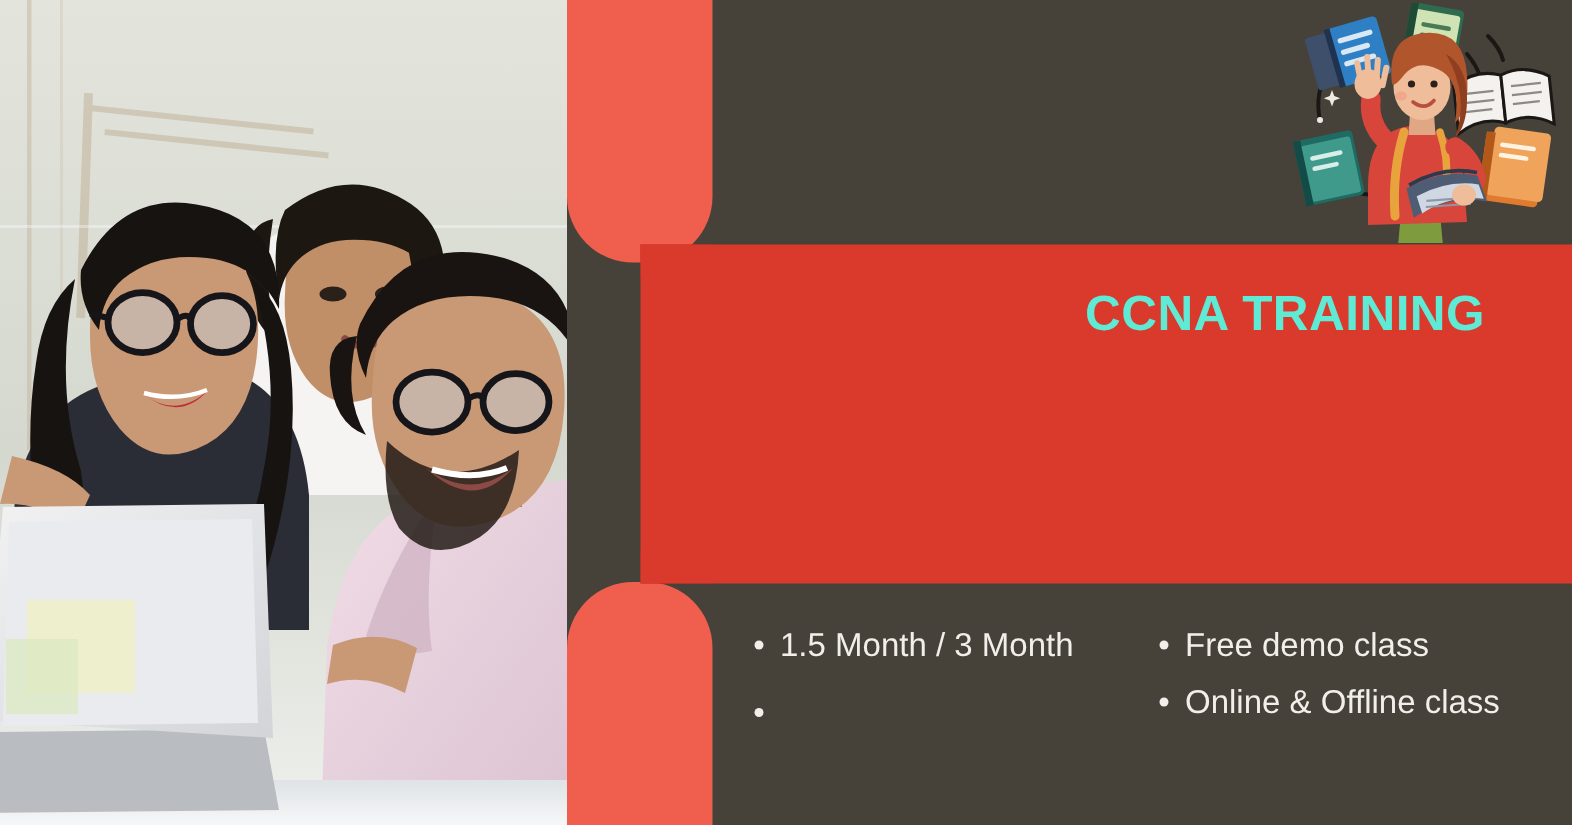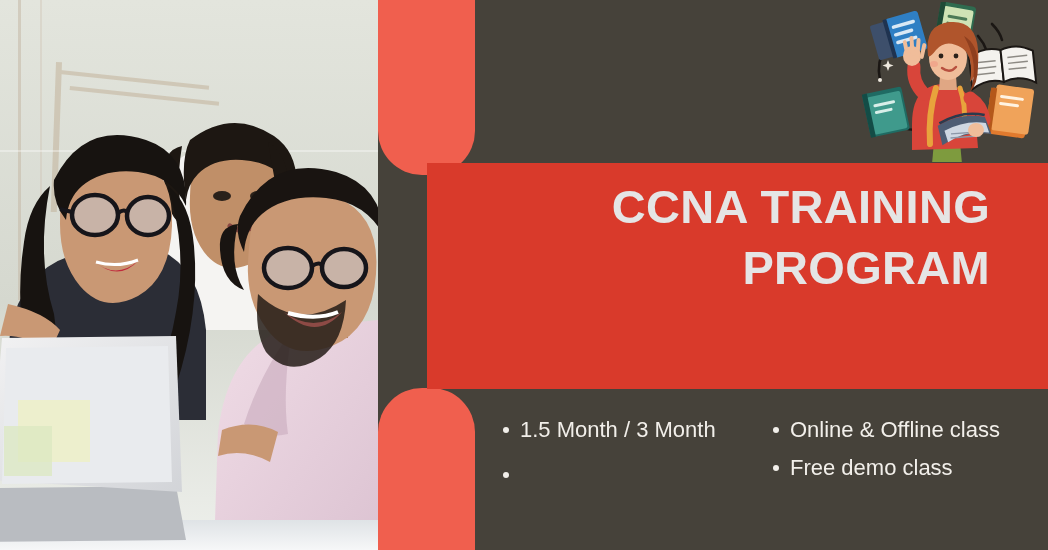--- a/index.html
+++ b/index.html
@@ -65,26 +65,26 @@
     background:#B5281B;
   }
   .band-notch-bottom {
     position:absolute;
     left:427px; top:367px;
     width:48px; height:22px;
     background:#B5281B;
   }
   .title-text {
     position:absolute;
-    left:440px; top:176px;
+    left:440px; top:188px;
     width:550px;
     text-align:right;
-    color:#e5e5e5;
+    color:#5eead4;
     font-weight:bold;
-    font-size:47px;
+    font-size:33px;
     line-height:1.30;
     letter-spacing:0.3px;
     text-transform:uppercase;
     white-space:nowrap;
   }
   .title-text .tl { display:block; }
 
   
   .features {
     position:absolute;
@@ -345,38 +345,37 @@
       </g>
     </svg>
   </div>
 
   <div class="band-notch-top"></div>
   <div class="band-notch-bottom"></div>
   <div class="title-band"></div>
 
   <div class="title-text">
     <span class="tl">CCNA TRAINING</span>
-    <span class="tl">PROGRAM</span>
   </div>
 
   <div class="features">
     <div class="feat-col c1">
       <div class="feat">
         <span class="dot"></span>
         <span>1.5 Month / 3 Month</span>
       </div>
       <div class="feat">
         <span class="dot"></span>
       </div>
     </div>
     <div class="feat-col c2">
       <div class="feat">
         <span class="dot"></span>
-        <span>Online &amp; Offline class</span>
+        <span>Free demo class</span>
       </div>
       <div class="feat">
         <span class="dot"></span>
-        <span>Free demo class</span>
+        <span>Online &amp; Offline class</span>
       </div>
     </div>
   </div>
 
 </div>
 
 </body></html>

